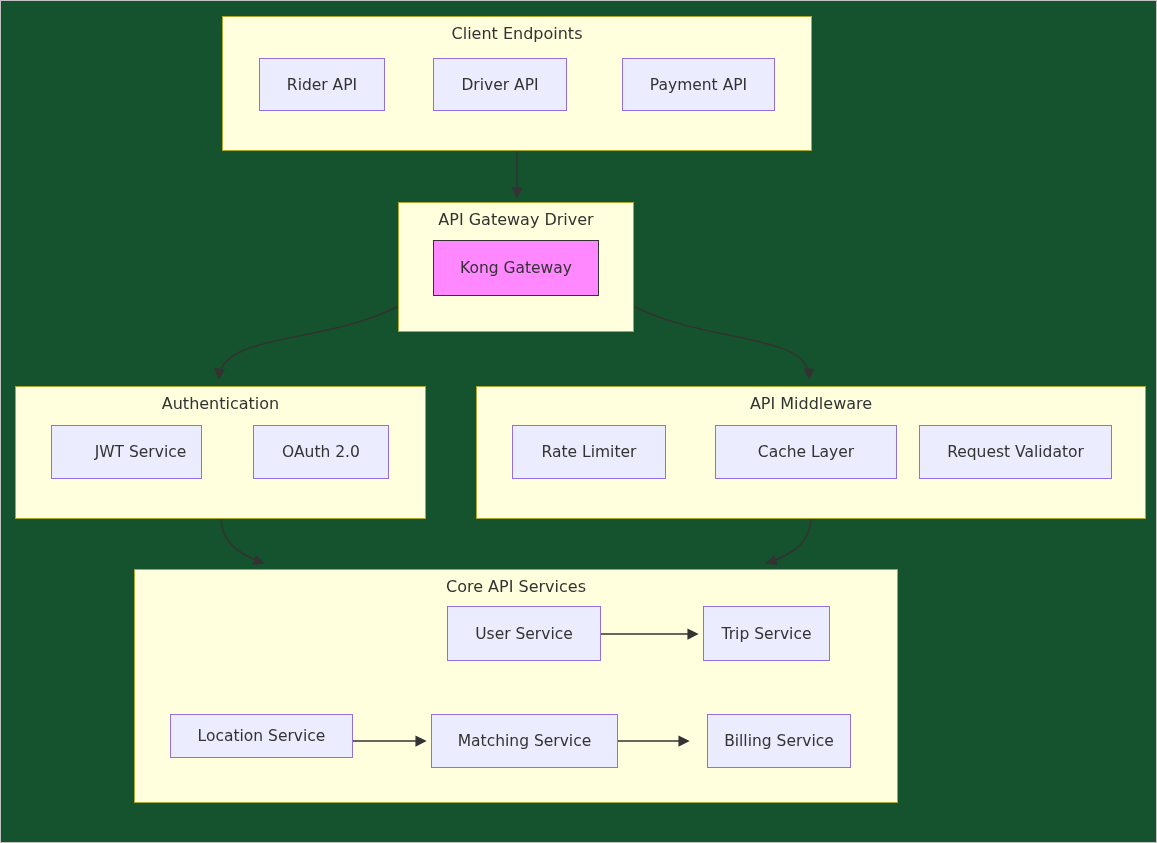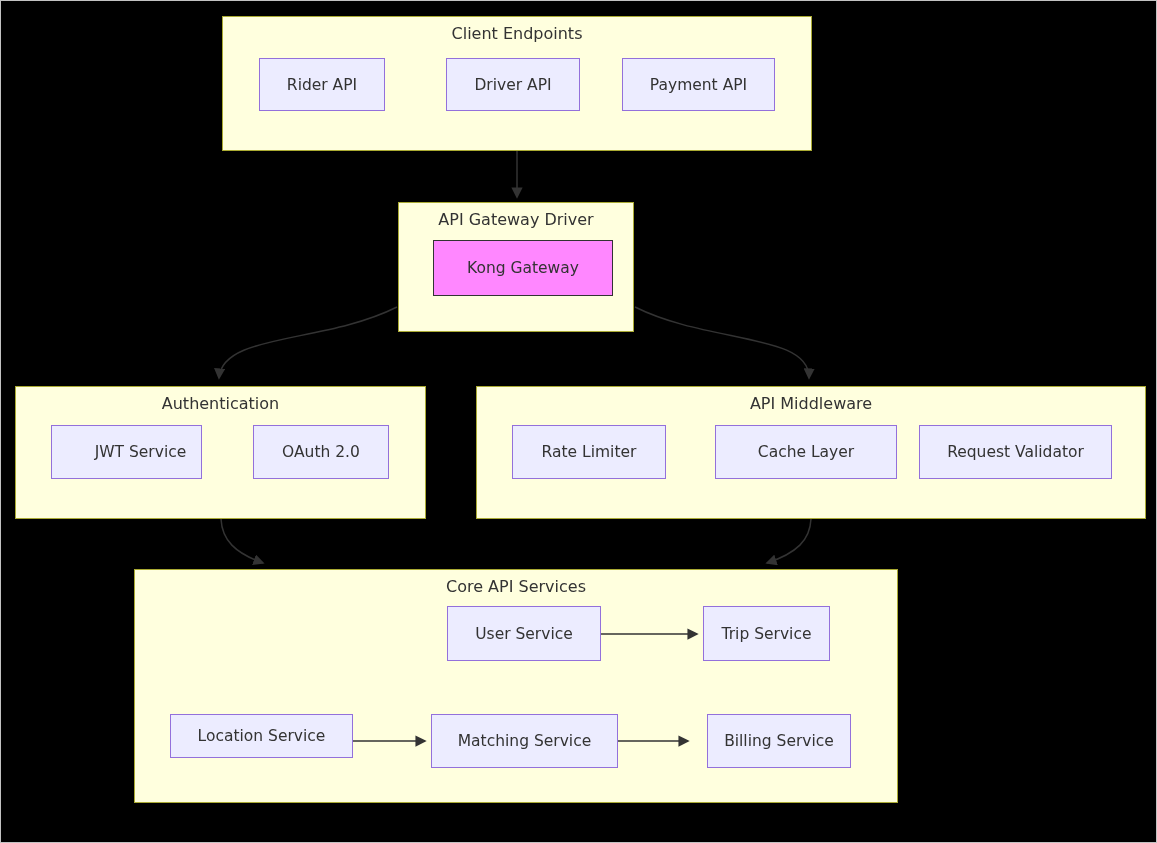--- a/index.html
+++ b/index.html
@@ -1,19 +1,19 @@
 <!DOCTYPE html>
 <html><head>
 <meta charset="utf-8">
 <style>
   html,body{margin:0;padding:0;background:#ffffff;}
   .canvas{
     position:relative;
     width:1157px;height:843px;
-    background:#000000;
+    background:#14532d;
     border:1px solid #c2c2c2;
     box-sizing:border-box;
     font-family:"DejaVu Sans","Liberation Sans",sans-serif;
     overflow:hidden;
   }
   .cluster{
     position:absolute;
     background:#ffffde;
     border:1px solid #aaaa33;
     box-sizing:border-box;
@@ -56,27 +56,27 @@
 </style>
 </head>
 <body>
 
 <div class="canvas">
 
   <div class="cluster" style="left:221px;top:15px;width:590px;height:135px;">
     <div class="cluster-title">Client Endpoints</div>
   </div>
   <div class="node" style="left:258px;top:57px;width:126px;height:53px;">Rider API</div>
-  <div class="node" style="left:445px;top:57px;width:134px;height:53px;">Driver API</div>
+  <div class="node" style="left:432px;top:57px;width:134px;height:53px;">Driver API</div>
   <div class="node" style="left:621px;top:57px;width:153px;height:53px;">Payment API</div>
 
   <div class="cluster" style="left:397px;top:201px;width:236px;height:130px;">
     <div class="cluster-title">API Gateway Driver</div>
   </div>
-  <div class="node highlight" style="left:432px;top:239px;width:180px;height:56px;">Kong Gateway</div>
+  <div class="node highlight" style="left:432px;top:239px;width:166px;height:56px;">Kong Gateway</div>
 
   <div class="cluster" style="left:14px;top:385px;width:411px;height:133px;">
     <div class="cluster-title">Authentication</div>
   </div>
   <div class="node" style="left:50px;top:424px;width:151px;height:54px;padding-left:28px;">JWT Service</div>
   <div class="node" style="left:252px;top:424px;width:136px;height:54px;">OAuth 2.0</div>
 
   <div class="cluster" style="left:475px;top:385px;width:670px;height:133px;">
     <div class="cluster-title">API Middleware</div>
   </div>

